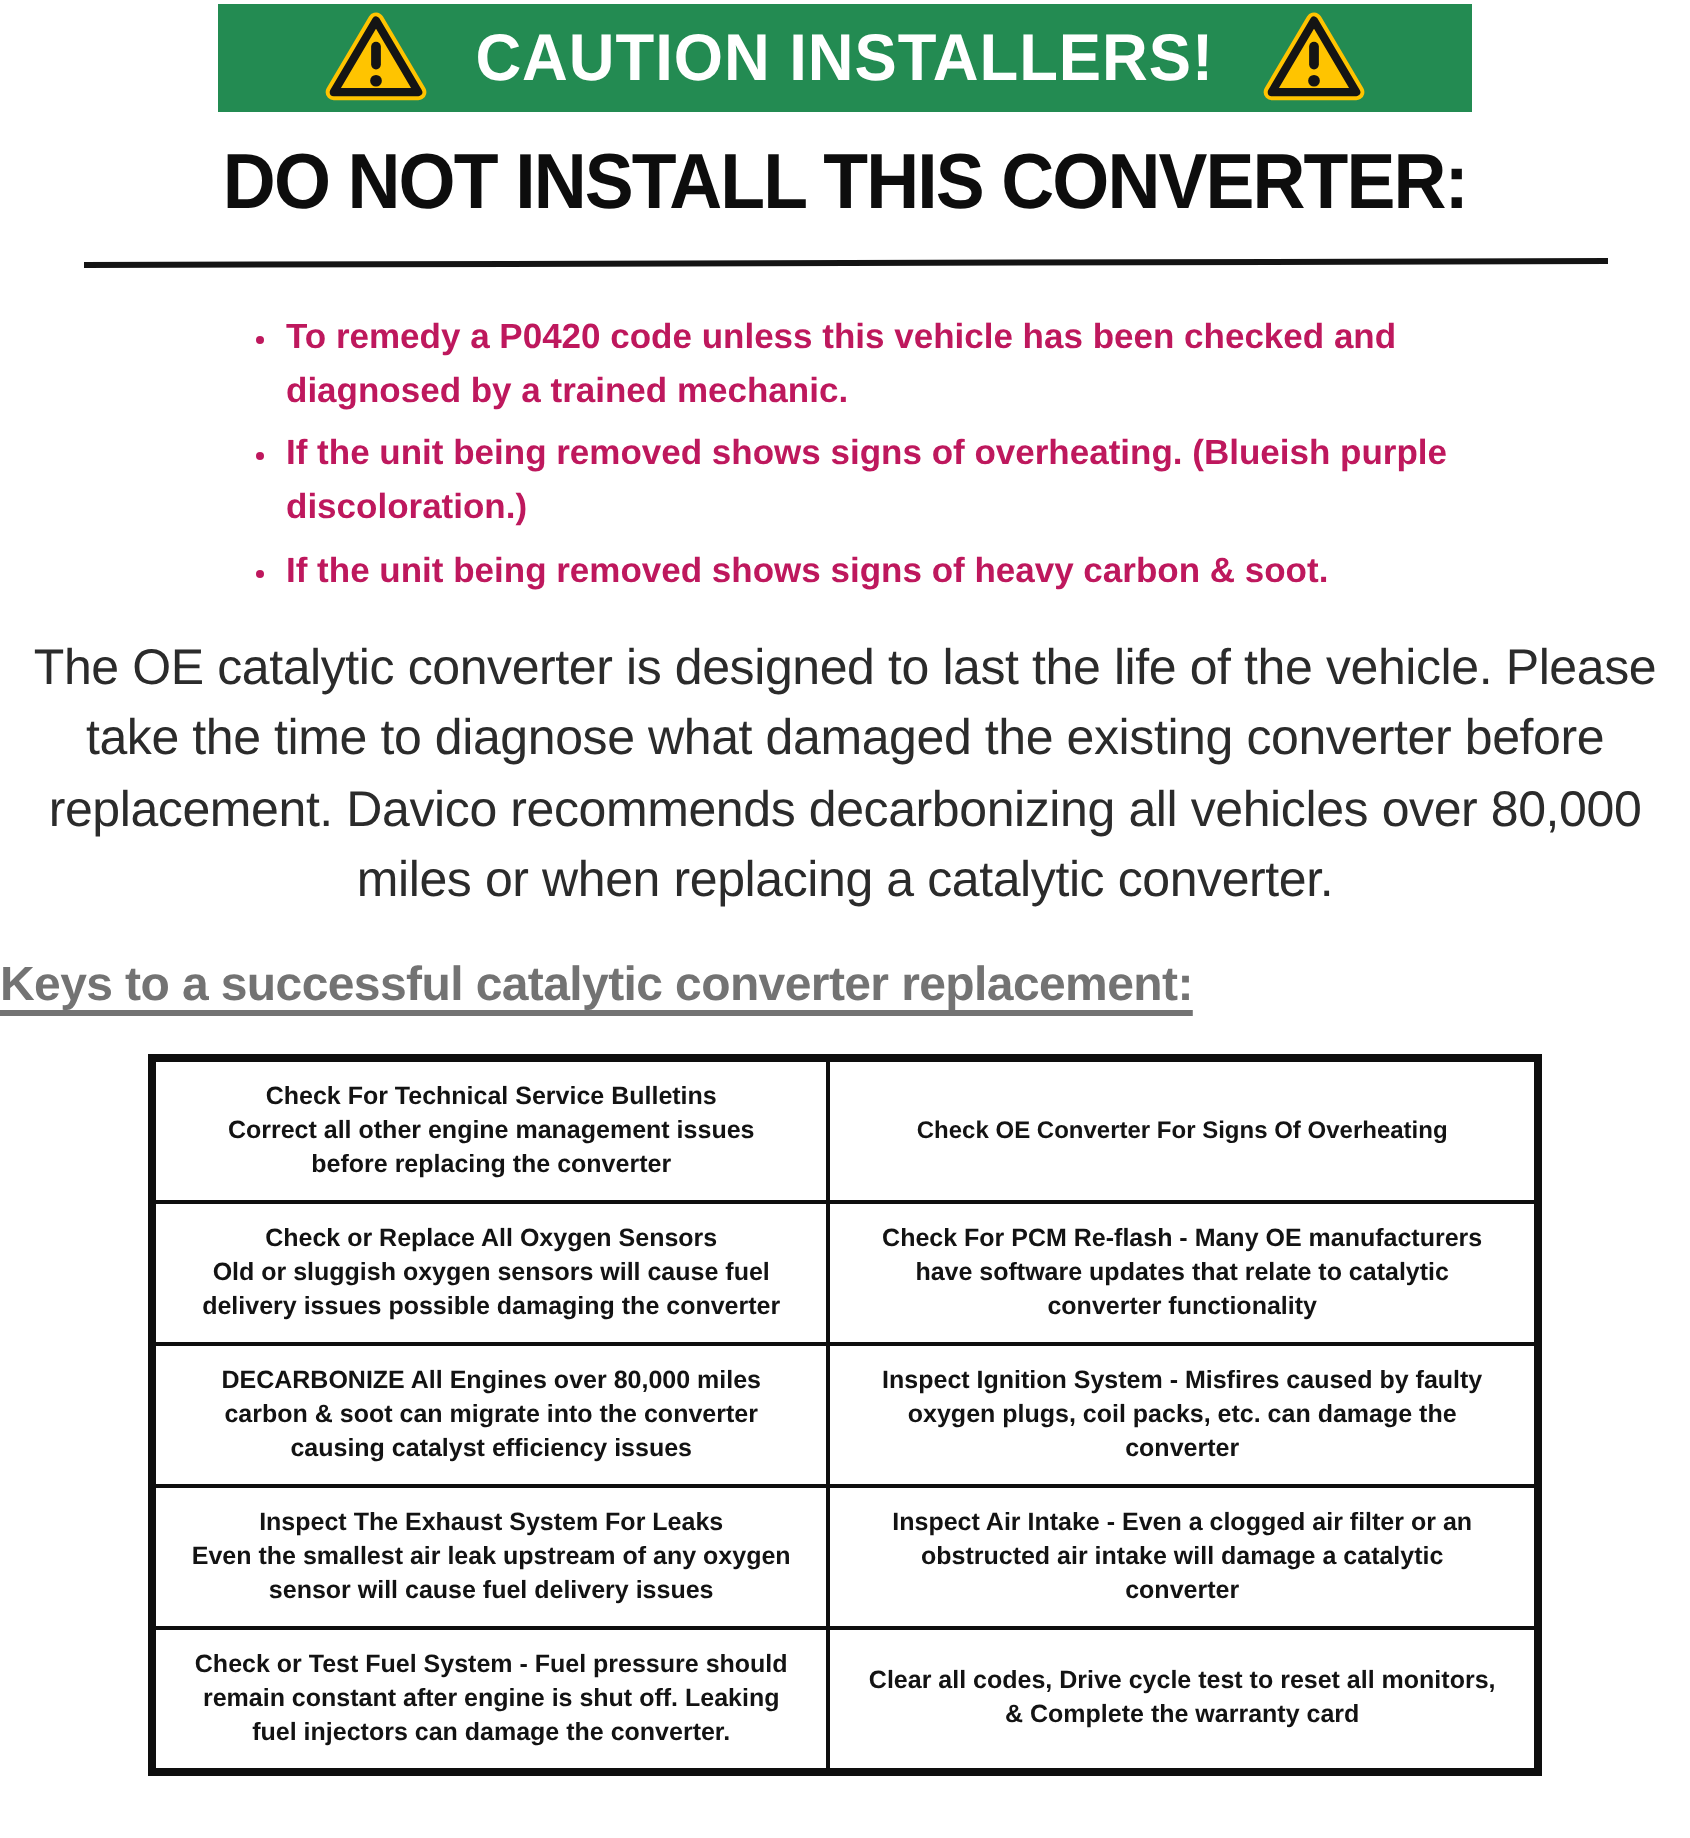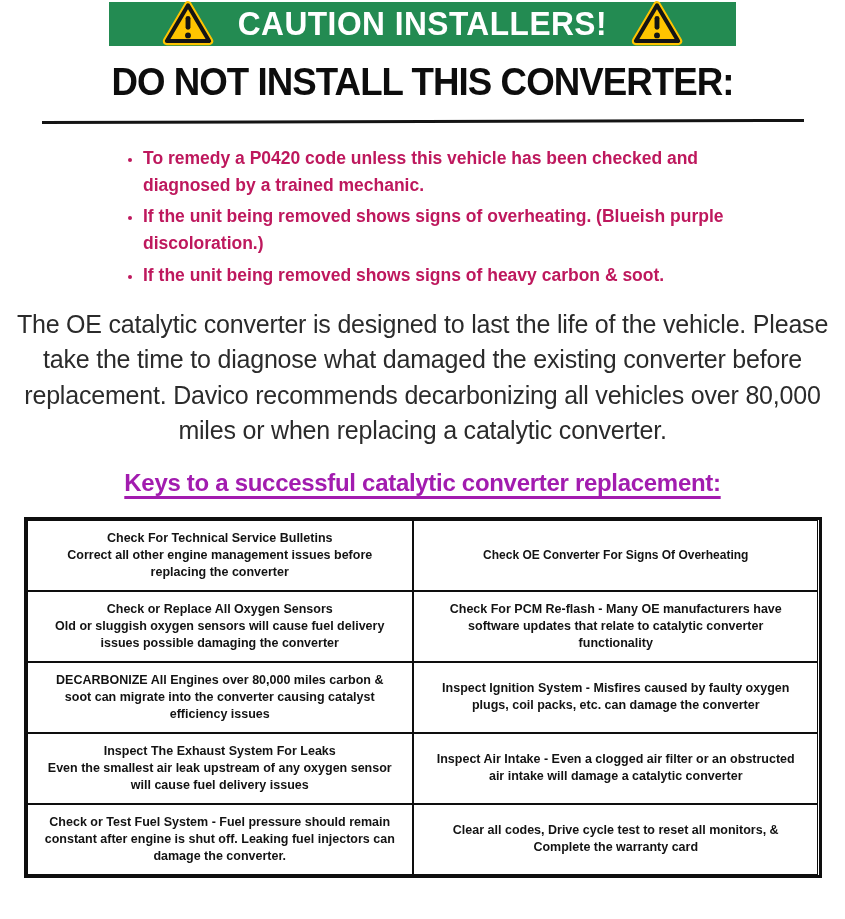--- a/index.html
+++ b/index.html
@@ -8,21 +8,21 @@
     width: 845px;
     min-height: 919px;
     margin: 0 auto;
     font-family: "Liberation Sans", sans-serif;
     color: #101010;
   }
 
   
   .banner {
     width: 627px;
-    height: 44px;
+    height: 54px;
     margin: 2px auto 0 auto;
     background: #238B52;
     display: flex;
     align-items: center;
     justify-content: center;
     gap: 16px;
   }
   .banner-text {
     color: #ffffff;
     font-size: 33px;
@@ -78,33 +78,32 @@
     font-size: 25px;
     font-weight: 400;
     line-height: 1.42;
     color: #2b2b2b;
     letter-spacing: -0.2px;
   }
 
   
   .keys-heading {
     margin-top: 20px;
-    text-align: center;
     font-size: 24px;
     font-weight: 800;
-    color: #a21caf;
+    color: #737373;
     text-decoration: underline;
     text-decoration-thickness: 2.5px;
     text-underline-offset: 5px;
     letter-spacing: -0.3px;
   }
 
   
   .ctable {
-    width: 798px;
+    width: 697px;
     margin: 20px auto 14px auto;
     border: 3px solid #0e0e0e;
     display: grid;
     grid-template-columns: 48.8% 51.2%;
     grid-auto-rows: minmax(71px, auto);
     background: #ffffff;
   }
   .cell {
     border: 1.5px solid #0e0e0e;
     display: flex;

